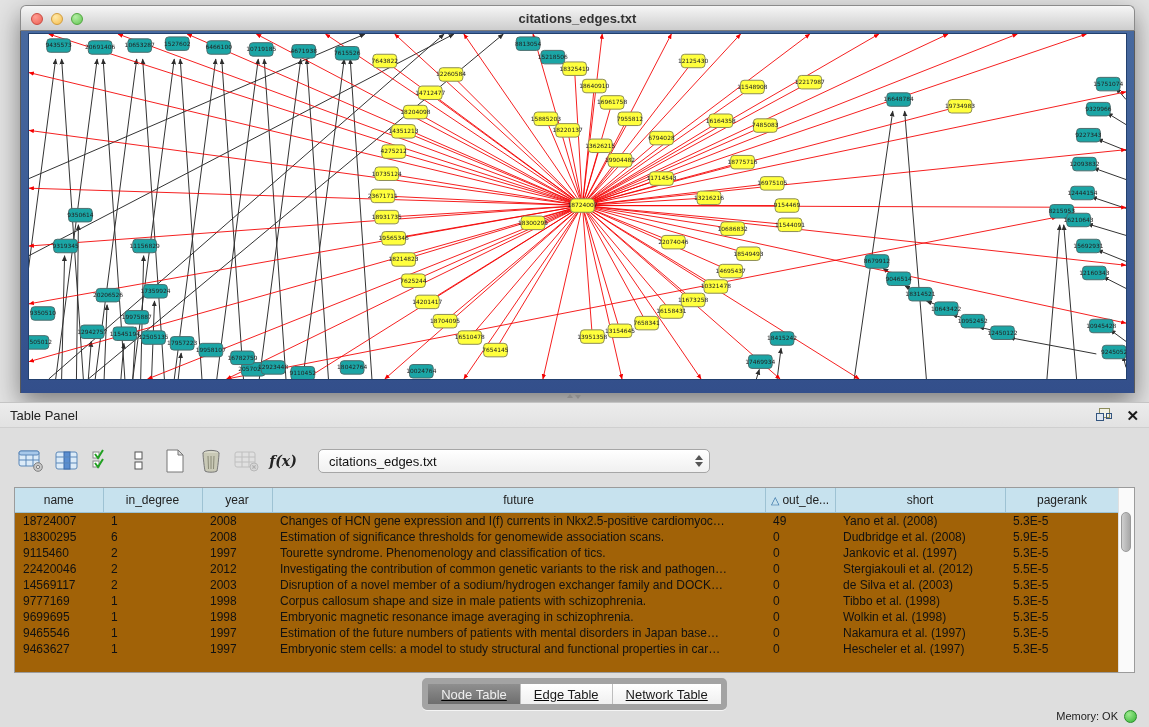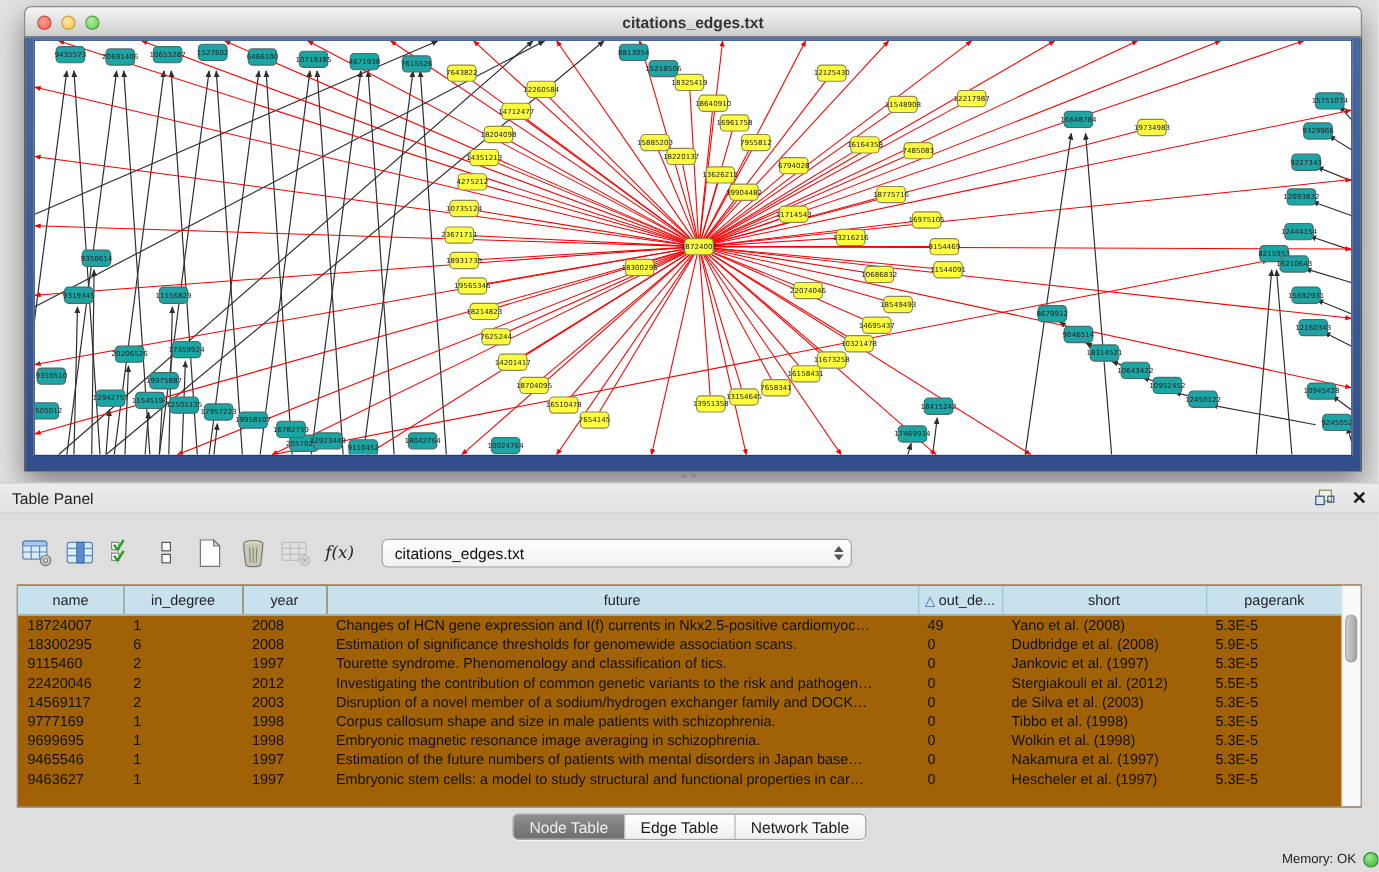--- a/index.html
+++ b/index.html
@@ -36,43 +36,43 @@
   .panel-titlebar .spacer{flex:1;}
   .float-icon{width:16px;height:14px;position:relative;margin-right:14px;cursor:default;}
   .float-icon .sq1{position:absolute;left:3px;top:0;width:9px;height:8px;border:1px solid #8b8b5a;background:#f2f2e4;}
   .float-icon .sq2{position:absolute;left:0;top:5px;width:6px;height:6px;border:1px solid #33557f;background:#dfe7f0;}
   .float-icon .sq3{position:absolute;right:0;top:5px;width:4px;height:4px;border:1px solid #33557f;}
   .close-x{font-size:15px;font-weight:bold;color:#1a1a1a;line-height:1;cursor:default;}
 
   .toolbar{position:absolute;left:16px;top:40px;right:16px;height:36px;display:flex;align-items:center;}
   .tb-icon{width:30px;height:26px;display:flex;align-items:center;justify-content:center;margin-right:6px;}
   .tb-icon.disabled{opacity:.45;}
-  .fx-label{font-family:"DejaVu Serif",serif;font-style:italic;font-weight:normal;font-size:14px;color:#222;}
+  .fx-label{font-family:"DejaVu Serif",serif;font-style:italic;font-weight:bold;font-size:14px;color:#222;}
   .dropdown{margin-left:14px;width:392px;height:24px;border:1px solid #a6a6a6;border-radius:5px;background:linear-gradient(#ffffff,#f0f0f0);display:flex;align-items:center;padding:0 6px 0 10px;box-sizing:border-box;box-shadow:inset 0 1px 0 #fff;}
   .dropdown .dd-value{flex:1;font-size:13px;color:#111;}
   .dd-stepper{display:flex;flex-direction:column;align-items:center;line-height:4px;}
   .dd-stepper i{display:block;width:0;height:0;border-left:4px solid transparent;border-right:4px solid transparent;}
   .dd-stepper .up{border-bottom:5px solid #555;margin-bottom:2px;}
   .dd-stepper .dn{border-top:5px solid #555;}
 
   .table-box{position:absolute;left:14px;top:84px;width:1121px;height:186px;background:#a16207;border:1px solid #9b9b9b;box-sizing:border-box;overflow:hidden;}
   table.data{border-collapse:collapse;table-layout:fixed;width:1104px;font-size:12px;color:#111;}
   table.data th{height:22px;background:#c7e2ee;border-right:1px solid #9dc2d3;border-bottom:1px solid #9dc2d3;font-weight:normal;font-size:12px;color:#222;text-align:center;overflow:hidden;white-space:nowrap;}
   table.data td{height:16px;padding:0 4px 0 8px;overflow:hidden;white-space:nowrap;text-overflow:clip;}
   .sort-tri{color:#2e6da3;font-size:11px;margin-right:3px;}
   .vscroll{position:absolute;right:0;top:0;bottom:0;width:15px;background:#fafafa;border-left:1px solid #e0e0e0;}
   .vthumb{position:absolute;left:2px;top:24px;width:10px;height:40px;border-radius:6px;background:linear-gradient(90deg,#cfcfcf,#a7a7a7);border:1px solid #9a9a9a;box-sizing:border-box;}
 
   .tabs-row{position:absolute;left:0;right:0;top:275px;height:24px;display:flex;justify-content:center;}
-  .seg{display:flex;border:1px solid #a3a3a3;border-radius:5px;overflow:hidden;height:20px;box-shadow:0 1px 0 rgba(255,255,255,.7);}
+  .seg{display:flex;border:6px solid #a3a3a3;border-radius:5px;overflow:hidden;height:20px;box-shadow:0 1px 0 rgba(255,255,255,.7);text-decoration:underline;}
   .seg-btn{padding:0 13px;display:flex;align-items:center;font-size:13px;color:#1a1a1a;background:linear-gradient(#ffffff,#f0f0f0);border-left:1px solid #bdbdbd;cursor:default;}
   .seg-btn:first-child{border-left:none;}
   .seg-btn.selected{background:linear-gradient(#8f8f8f,#6e6e6e);color:#efefef;}
 
-  .statusbar{position:absolute;left:0;right:0;bottom:0;height:24px;display:flex;align-items:center;justify-content:flex-end;}
+  .statusbar{position:absolute;left:0;right:0;bottom:0;height:24px;display:flex;align-items:center;justify-content:flex-end;padding-right:12px;}
   .mem-label{font-size:11px;color:#222;margin-right:6px;}
   .mem-dot{width:13px;height:13px;border-radius:50%;background:radial-gradient(circle at 35% 30%,#9dea8e,#35b335);border:1px solid #2a8f2a;box-sizing:border-box;}
 </style>
 </head>
 <body>
 
 <div class="page">
 
   <div class="net-window">
     <div class="titlebar">

